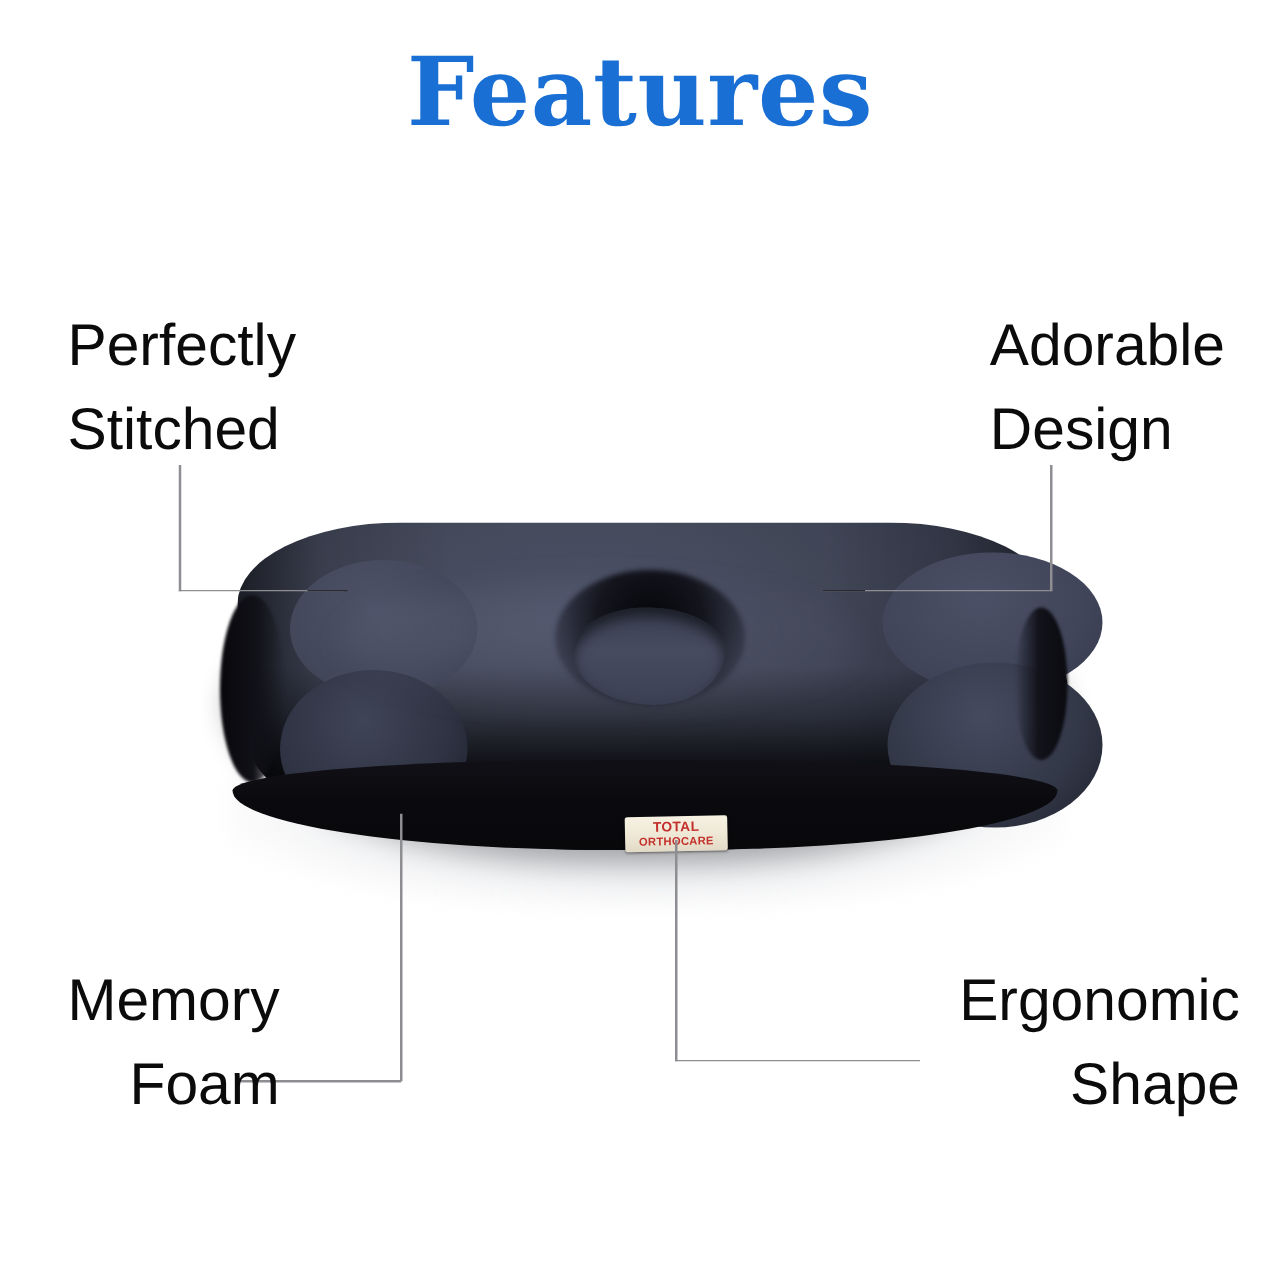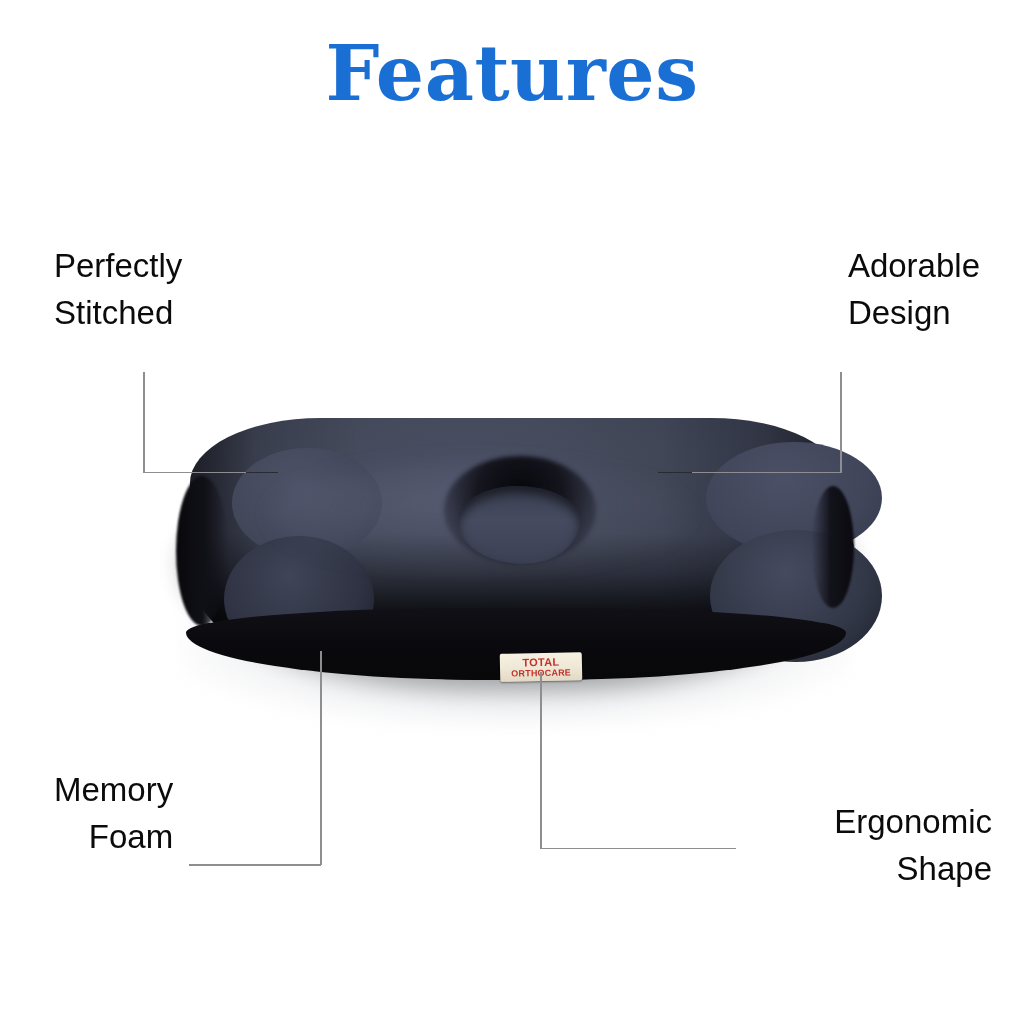--- a/index.html
+++ b/index.html
@@ -30,29 +30,29 @@
     color: #1a6fd4;
     line-height: 1.0;
     white-space: nowrap;
   }
 
   
   .feature-label {
     position: absolute;
     font-family: "Liberation Sans", sans-serif;
     font-weight: 400;
-    font-size: 33px;
+    font-size: 47px;
     line-height: 1.42;
     color: #0b0b0b;
     white-space: pre;
   }
   #label-stitched { left: 54px;  top: 243px; text-align: left; }
   #label-design   { right: 44px; top: 243px; text-align: left; }
   #label-foam     { left: 54px;  top: 767px; text-align: right; }
-  #label-ergo     { right: 32px; top: 767px; text-align: right; margin-top: 32px; }
+  #label-ergo     { right: 32px; top: 767px; text-align: right; }
 
   
   .conn {
     position: absolute;
     background: #8e8e92;
   }
   .conn-v { width: 1.6px; }
   .conn-h { height: 1.6px; }
   .conn-dark { background: #2a2a33; }
 

